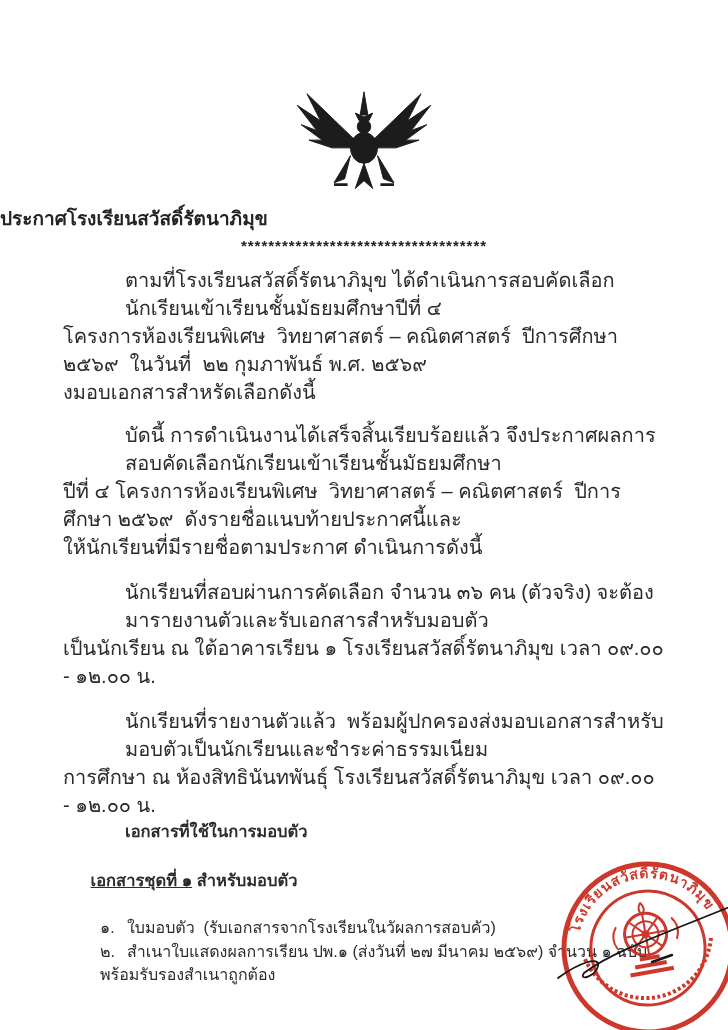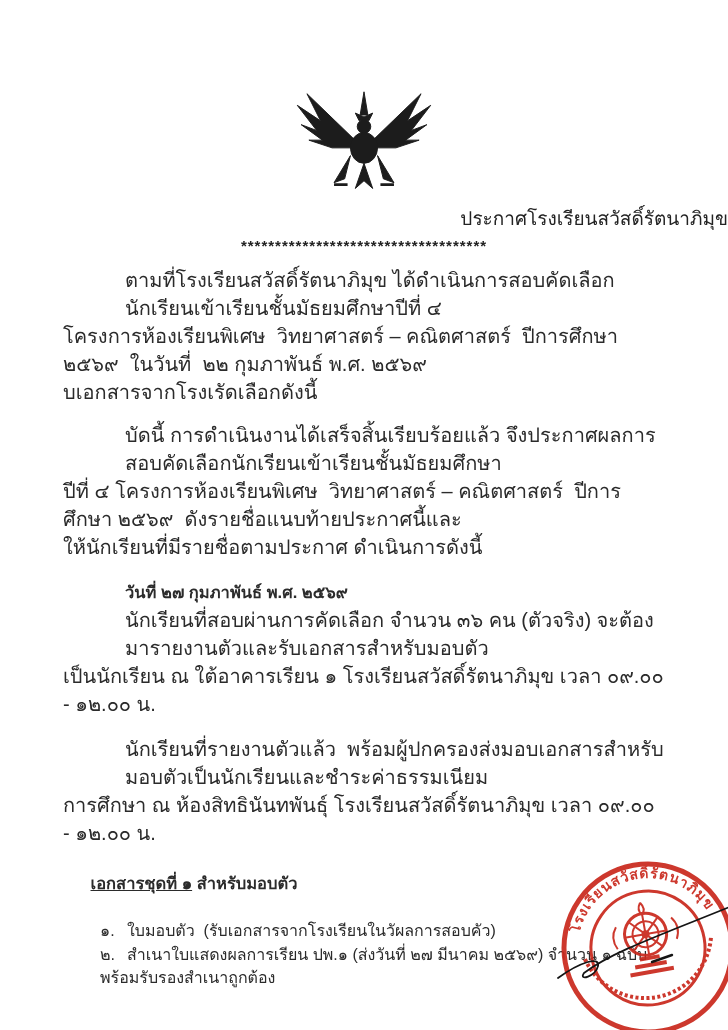--- a/index.html
+++ b/index.html
@@ -4,21 +4,21 @@
 <style>
   html,body{margin:0;padding:0;}
   body{
     width:728px;height:1030px;background:#ffffff;position:relative;overflow:hidden;
     font-family:"Liberation Sans","DejaVu Sans",sans-serif;color:#2b2b2b;
   }
   .page{position:absolute;inset:0;}
   .content{padding:0 63px;}
   .garuda-wrap{width:150px;margin:86px auto 2px auto;text-align:center;}
   .garuda-wrap svg{display:block;margin:0 auto;}
-  .title-block{text-align:right;font-weight:normal;font-size:19px;line-height:30px;color:#232323;}
+  .title-block{text-align:left;font-weight:bold;font-size:19px;line-height:30px;color:#232323;}
   .title-line{white-space:pre-wrap;}
   .divider{text-align:center;font-weight:bold;font-size:15px;line-height:20px;letter-spacing:1px;color:#232323;margin-top:2px;}
   .para .line{font-size:20px;line-height:28px;white-space:pre-wrap;}
   .line.indent{padding-left:62px;}
   .gap15{height:15px;}
   .gap17{height:17px;}
   .sec-heading{font-weight:bold;font-size:16.5px;line-height:28px;padding-left:62px;white-space:pre-wrap;}
   .docs-heading{font-weight:bold;font-size:16.5px;line-height:25px;padding-left:62px;white-space:pre-wrap;}
   .set-heading{font-weight:bold;font-size:16.5px;line-height:24px;white-space:pre-wrap;}
   .set-heading .u{text-decoration:underline;text-align:center;}
@@ -62,50 +62,50 @@
     <div class="title-line">ประกาศโรงเรียนสวัสดิ์รัตนาภิมุข</div>
   </div>
   <div class="divider">************************************</div>
 
   <div class="content">
     <div style="height:10px"></div>
 
     <div class="para">
       <div class="line indent">ตามที่โรงเรียนสวัสดิ์รัตนาภิมุข ได้ดำเนินการสอบคัดเลือกนักเรียนเข้าเรียนชั้นมัธยมศึกษาปีที่ ๔</div>
       <div class="line">โครงการห้องเรียนพิเศษ  วิทยาศาสตร์ – คณิตศาสตร์  ปีการศึกษา  ๒๕๖๙  ในวันที่  ๒๒ กุมภาพันธ์ พ.ศ. ๒๕๖๙</div>
-      <div class="line">บเอกสารจากโรงเรัดเลือกดังนี้</div>
+      <div class="line">งมอบเอกสารสำหรัดเลือกดังนี้</div>
     </div>
 
     <div class="gap15"></div>
 
     <div class="para">
       <div class="line indent">บัดนี้ การดำเนินงานได้เสร็จสิ้นเรียบร้อยแล้ว จึงประกาศผลการสอบคัดเลือกนักเรียนเข้าเรียนชั้นมัธยมศึกษา</div>
       <div class="line">ปีที่ ๔ โครงการห้องเรียนพิเศษ  วิทยาศาสตร์ – คณิตศาสตร์  ปีการศึกษา ๒๕๖๙  ดังรายชื่อแนบท้ายประกาศนี้และ</div>
       <div class="line">ให้นักเรียนที่มีรายชื่อตามประกาศ ดำเนินการดังนี้</div>
     </div>
 
     <div class="gap17"></div>
 
     <div>
-      <div class="sec-heading">วันที่ ๒๗ กุมภาพันธ์ พ.ศ. ๒๕๖๙</div>
       <div class="para">
         <div class="line indent">นักเรียนที่สอบผ่านการคัดเลือก จำนวน ๓๖ คน (ตัวจริง) จะต้องมารายงานตัวและรับเอกสารสำหรับมอบตัว</div>
         <div class="line">เป็นนักเรียน ณ ใต้อาคารเรียน ๑ โรงเรียนสวัสดิ์รัตนาภิมุข เวลา ๐๙.๐๐ - ๑๒.๐๐ น.</div>
       </div>
     </div>
 
     <div class="gap17"></div>
 
     <div>
       <div class="para">
         <div class="line indent">นักเรียนที่รายงานตัวแล้ว  พร้อมผู้ปกครองส่งมอบเอกสารสำหรับมอบตัวเป็นนักเรียนและชำระค่าธรรมเนียม</div>
         <div class="line">การศึกษา ณ ห้องสิทธินันทพันธุ์ โรงเรียนสวัสดิ์รัตนาภิมุข เวลา ๐๙.๐๐ - ๑๒.๐๐ น.</div>
       </div>
     </div>
 
+    <div class="docs-heading">เอกสารที่ใช้ในการมอบตัว</div>
 
     <div class="set-heading">
       <span class="u">เอกสารชุดที่ ๑</span><span> สำหรับมอบตัว</span>
     </div>
     <ol class="doc-list">
       <li><span class="num">๑.</span><span>ใบมอบตัว  (รับเอกสารจากโรงเรียนในวัผลการสอบคัว)</span></li>
       <li><span class="num">๒.</span><span>สำเนาใบแสดงผลการเรียน ปพ.๑ (ส่งวันที่ ๒๗ มีนาคม ๒๕๖๙) จำนวน ๑ ฉบับ พร้อมรับรองสำเนาถูกต้อง</span></li>
 
     </ol>
 

